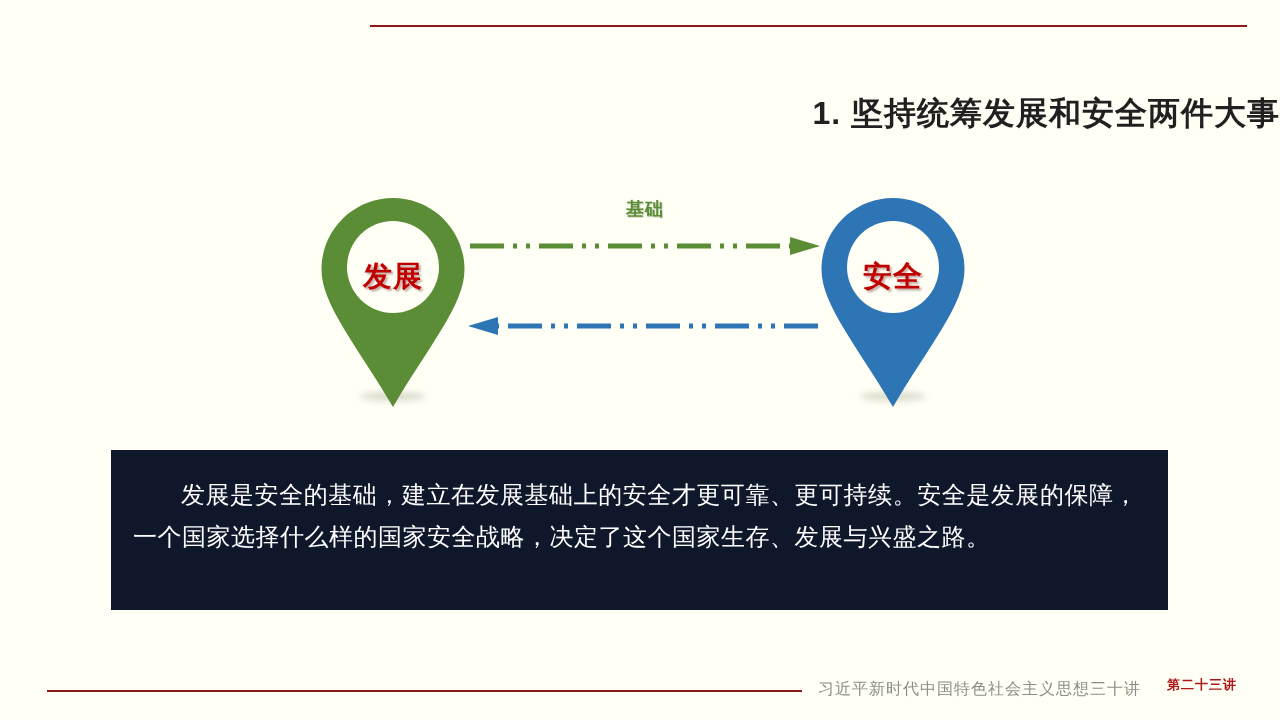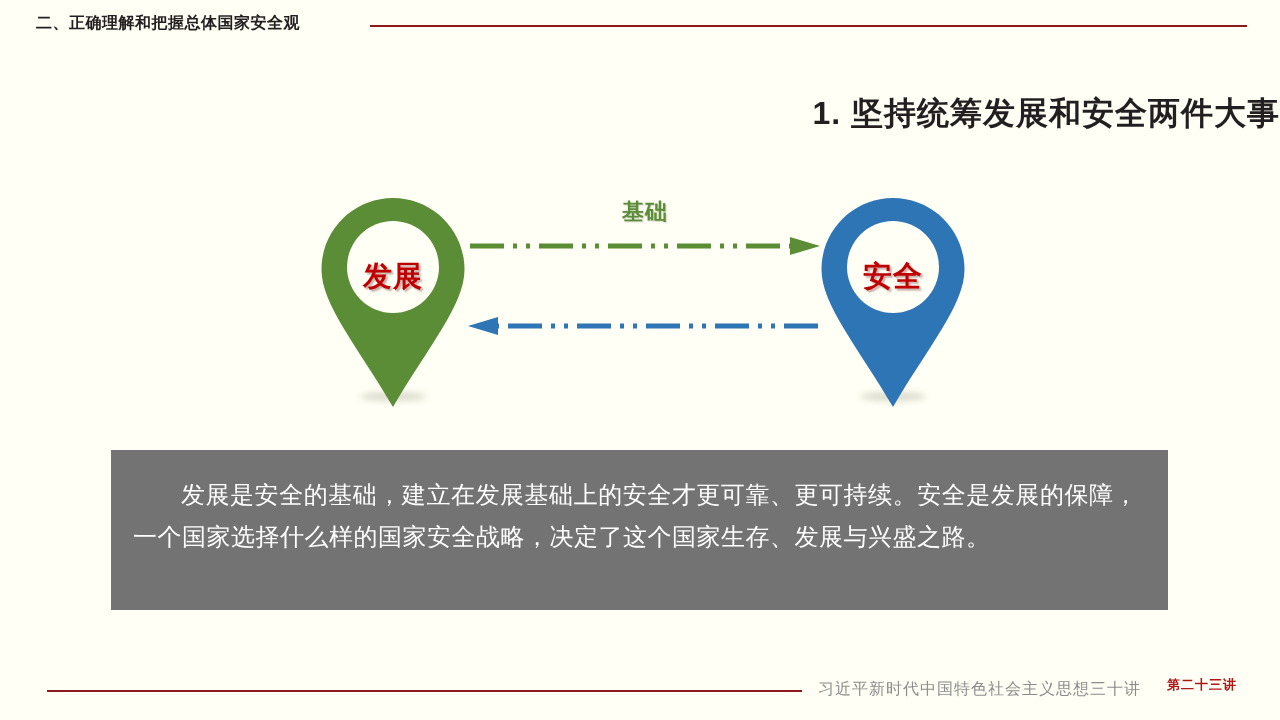--- a/index.html
+++ b/index.html
@@ -105,21 +105,21 @@
     position: absolute;
     height: 22px;
   }
   .arrow-top    { left: 470px; top: 55px;  width: 352px; }
   .arrow-bottom { left: 466px; top: 135px; width: 352px; }
 
   .arrow-label {
     position: absolute;
     width: 240px;
     text-align: center;
-    font-size: 22px;
+    font-size: 18px;
     font-weight: bold;
     letter-spacing: 1px;
   }
   .label-top {
     left: 525px;
     top: 17px;
     color: #5b8c36;
     text-shadow: 1px 1px 1px rgba(120,130,100,0.35);
   }
   .label-bottom {
@@ -129,21 +129,21 @@
     text-shadow: 1px 1px 1px rgba(100,120,150,0.30);
   }
 
   
   .quote-box {
     position: absolute;
     left: 111px;
     top: 450px;
     width: 1057px;
     height: 160px;
-    background: #737373;
+    background: #0f172a;
     box-sizing: border-box;
     padding: 24px 30px 0 22px;
   }
   .quote-text {
     color: #ffffff;
     font-size: 24px;
     line-height: 42px;
     text-indent: 48px;
     letter-spacing: 0.5px;
     text-align: justify;
@@ -183,21 +183,20 @@
     color: #b01818;
     font-family: "Liberation Serif", "DejaVu Serif", serif;
     letter-spacing: 1px;
     white-space: nowrap;
   }
 </style>
 </head>
 <body>
 
 <div class="header">
-  <div class="header-title">二、正确理解和把握总体国家安全观</div>
   <div class="header-rule"></div>
 </div>
 
 <div class="slide-title">1. 坚持统筹发展和安全两件大事</div>
 
 <div class="diagram">
 
   <div class="pin-shadow shadow-green"></div>
   <div class="pin-shadow shadow-blue"></div>
 

